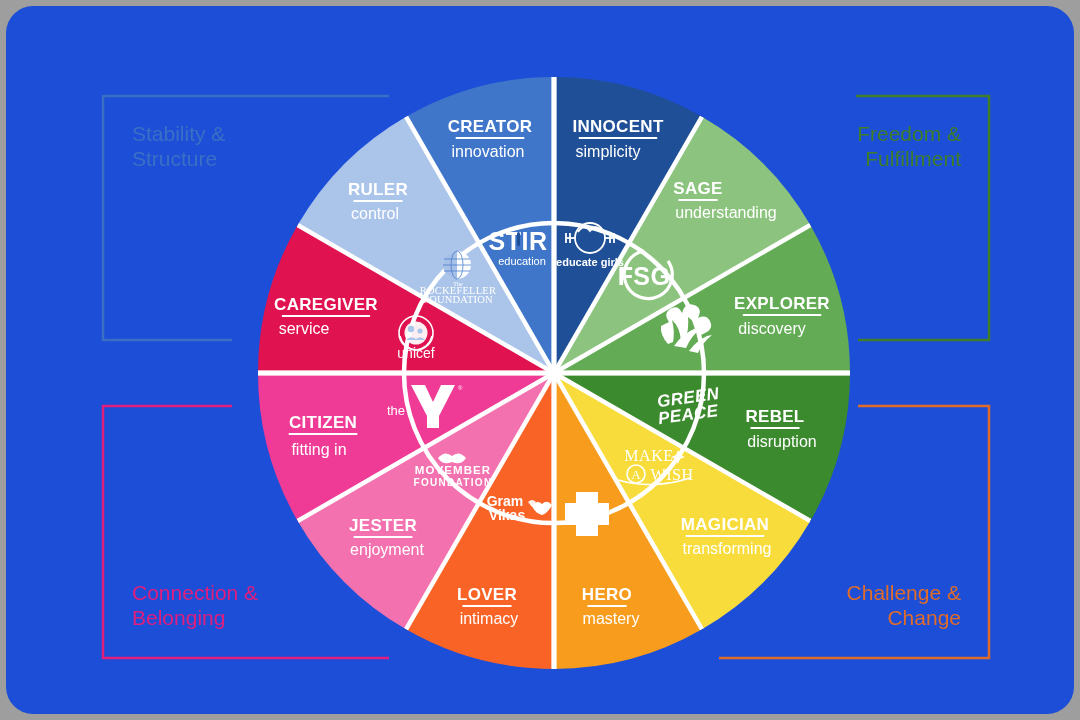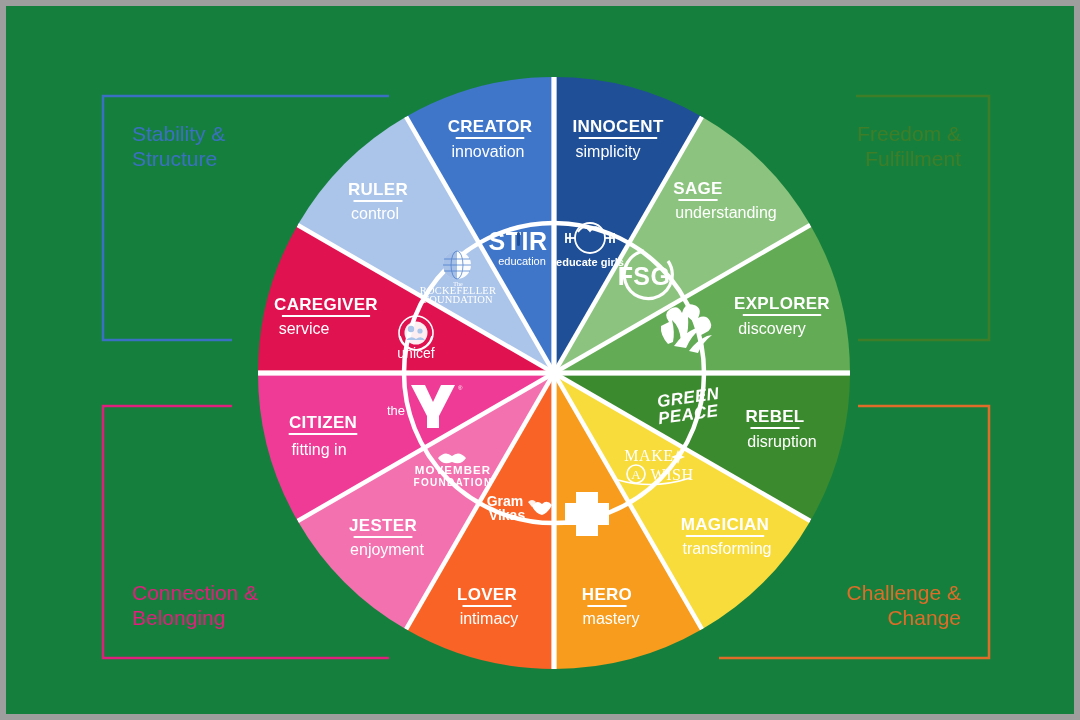--- a/index.html
+++ b/index.html
@@ -14,21 +14,22 @@
     height: 720px;
     background: #9e9e9e;
     overflow: hidden;
   }
   #canvas {
     position: absolute;
     left: 6px;
     top: 6px;
     width: 1068px;
     height: 708px;
-    background: #15803d;
+    background: #1d4ed8;
+    border-radius: 27px;
   }
   svg.diagram {
     position: absolute;
     left: 0;
     top: 0;
     width: 1080px;
     height: 720px;
     display: block;
   }
   .seg-title {

